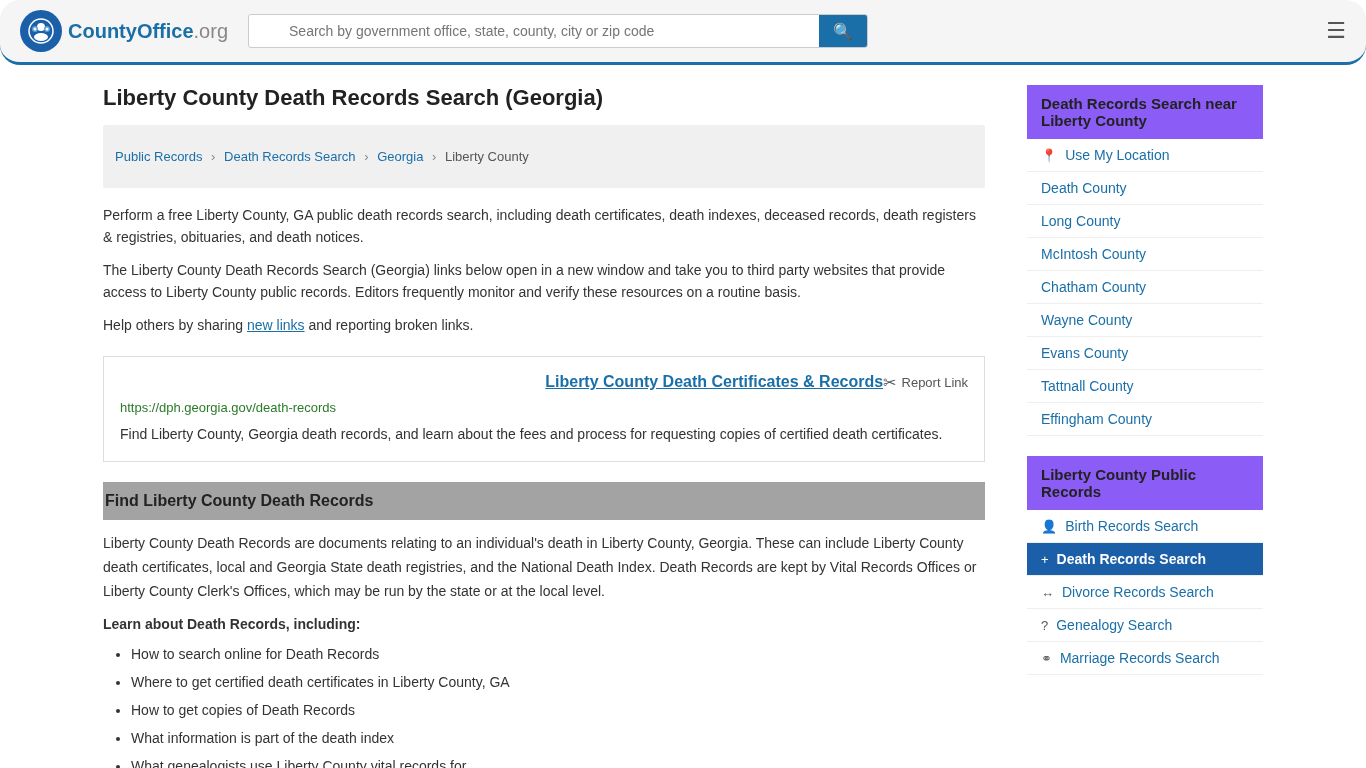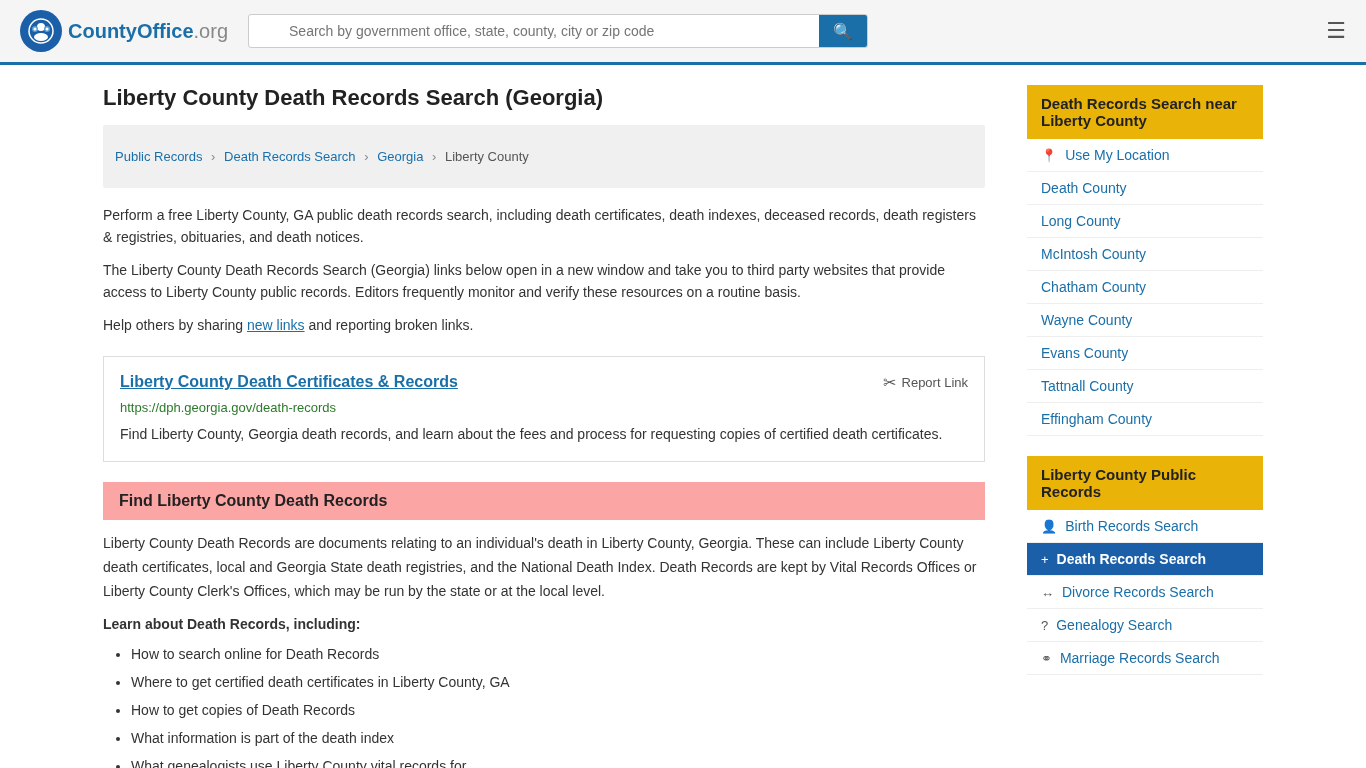--- a/index.html
+++ b/index.html
@@ -6,20 +6,21 @@
     body { font-family: Arial, sans-serif; font-size: 14px; color: #333; background: #fff; }
 
     
     .header {
       background: #f5f5f5;
       border-bottom: 3px solid #1a6fa8;
       padding: 10px 20px;
       display: flex;
       align-items: center;
       gap: 20px;
+      border-radius: 20px;
     }
     .logo-area {
       display: flex;
       align-items: center;
       gap: 6px;
       text-decoration: none;
     }
     .logo-circle {
       width: 42px;
       height: 42px;
@@ -129,21 +130,21 @@
     
     .record-block {
       border: 1px solid #ddd;
       padding: 16px;
       margin: 20px 0;
       background: #fff;
     }
     .record-title-row {
       display: flex;
       align-items: center;
-      justify-content: space-between;
+      justify-content: flex-end;
       margin-bottom: 8px;
     }
     .record-title {
       font-size: 16px;
       font-weight: bold;
       color: #1a6fa8;
       text-decoration: underline;
       cursor: pointer;
     }
     .report-link {
@@ -163,22 +164,22 @@
       margin-bottom: 8px;
     }
     .record-desc {
       font-size: 14px;
       line-height: 1.6;
       color: #333;
     }
 
     
     .find-section-header {
-      background: #fca5a5;
-      padding: 10px 16px;
+      background: #a3a3a3;
+      padding: 10px 2px;
       font-size: 16px;
       font-weight: bold;
       margin: 20px 0 12px 0;
       color: #222;
     }
     .section-text {
       font-size: 14px;
       line-height: 1.7;
       color: #333;
       margin-bottom: 12px;
@@ -198,21 +199,21 @@
 
     
     .sidebar {
       width: 236px;
       flex-shrink: 0;
     }
     .sidebar-section {
       margin-bottom: 20px;
     }
     .sidebar-header {
-      background: #eab308;
+      background: #8b5cf6;
       padding: 10px 14px;
       font-size: 15px;
       font-weight: bold;
       color: #222;
       margin-bottom: 0;
     }
     .sidebar-item {
       display: flex;
       align-items: center;
       gap: 8px;

